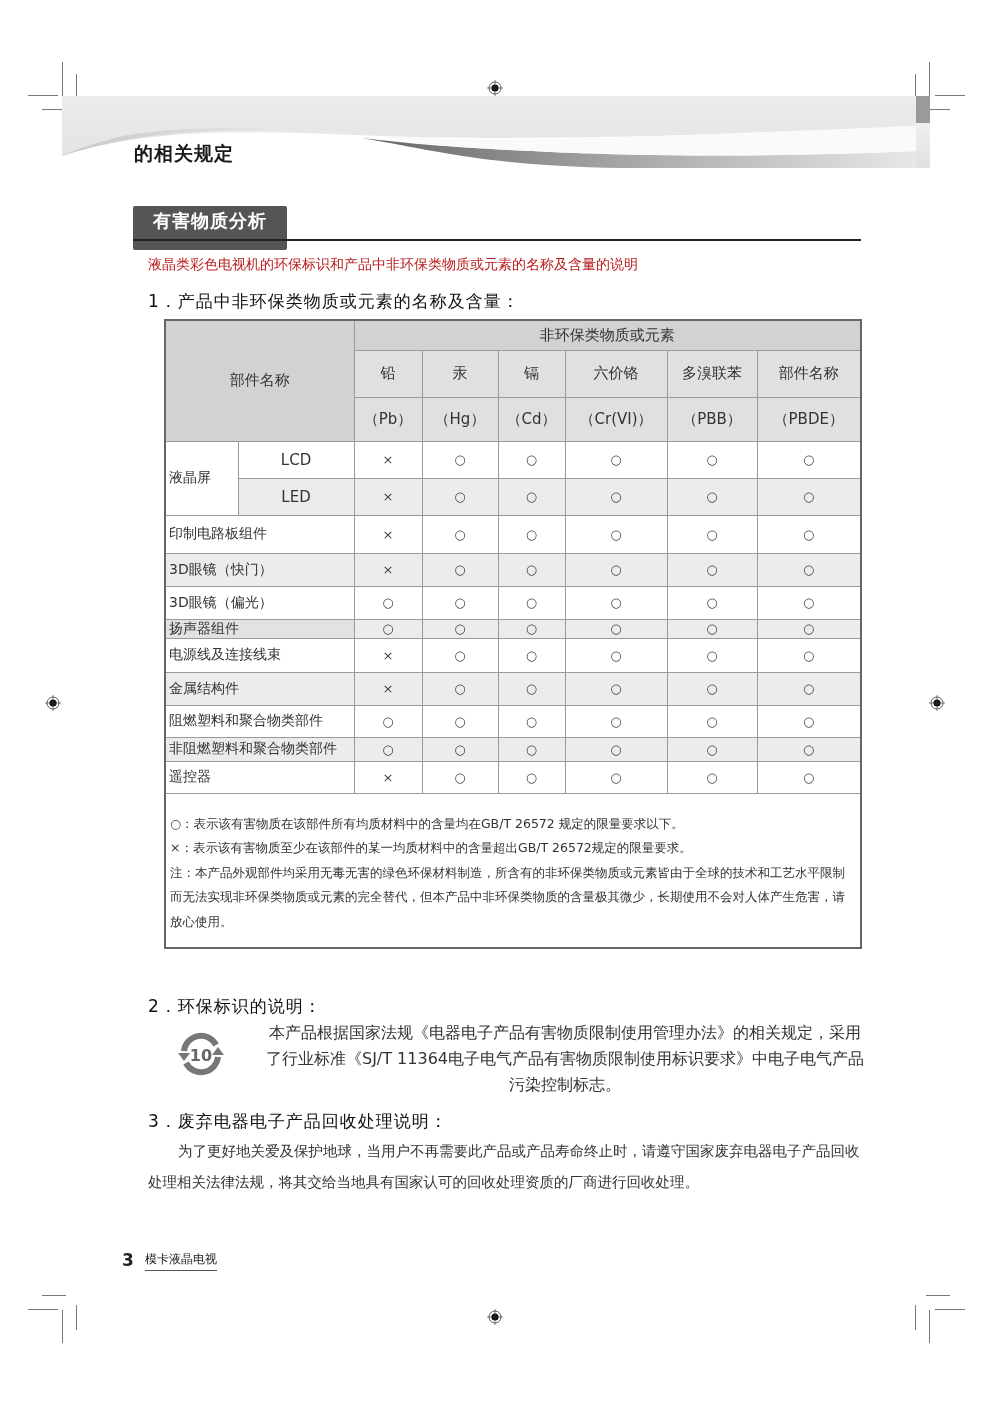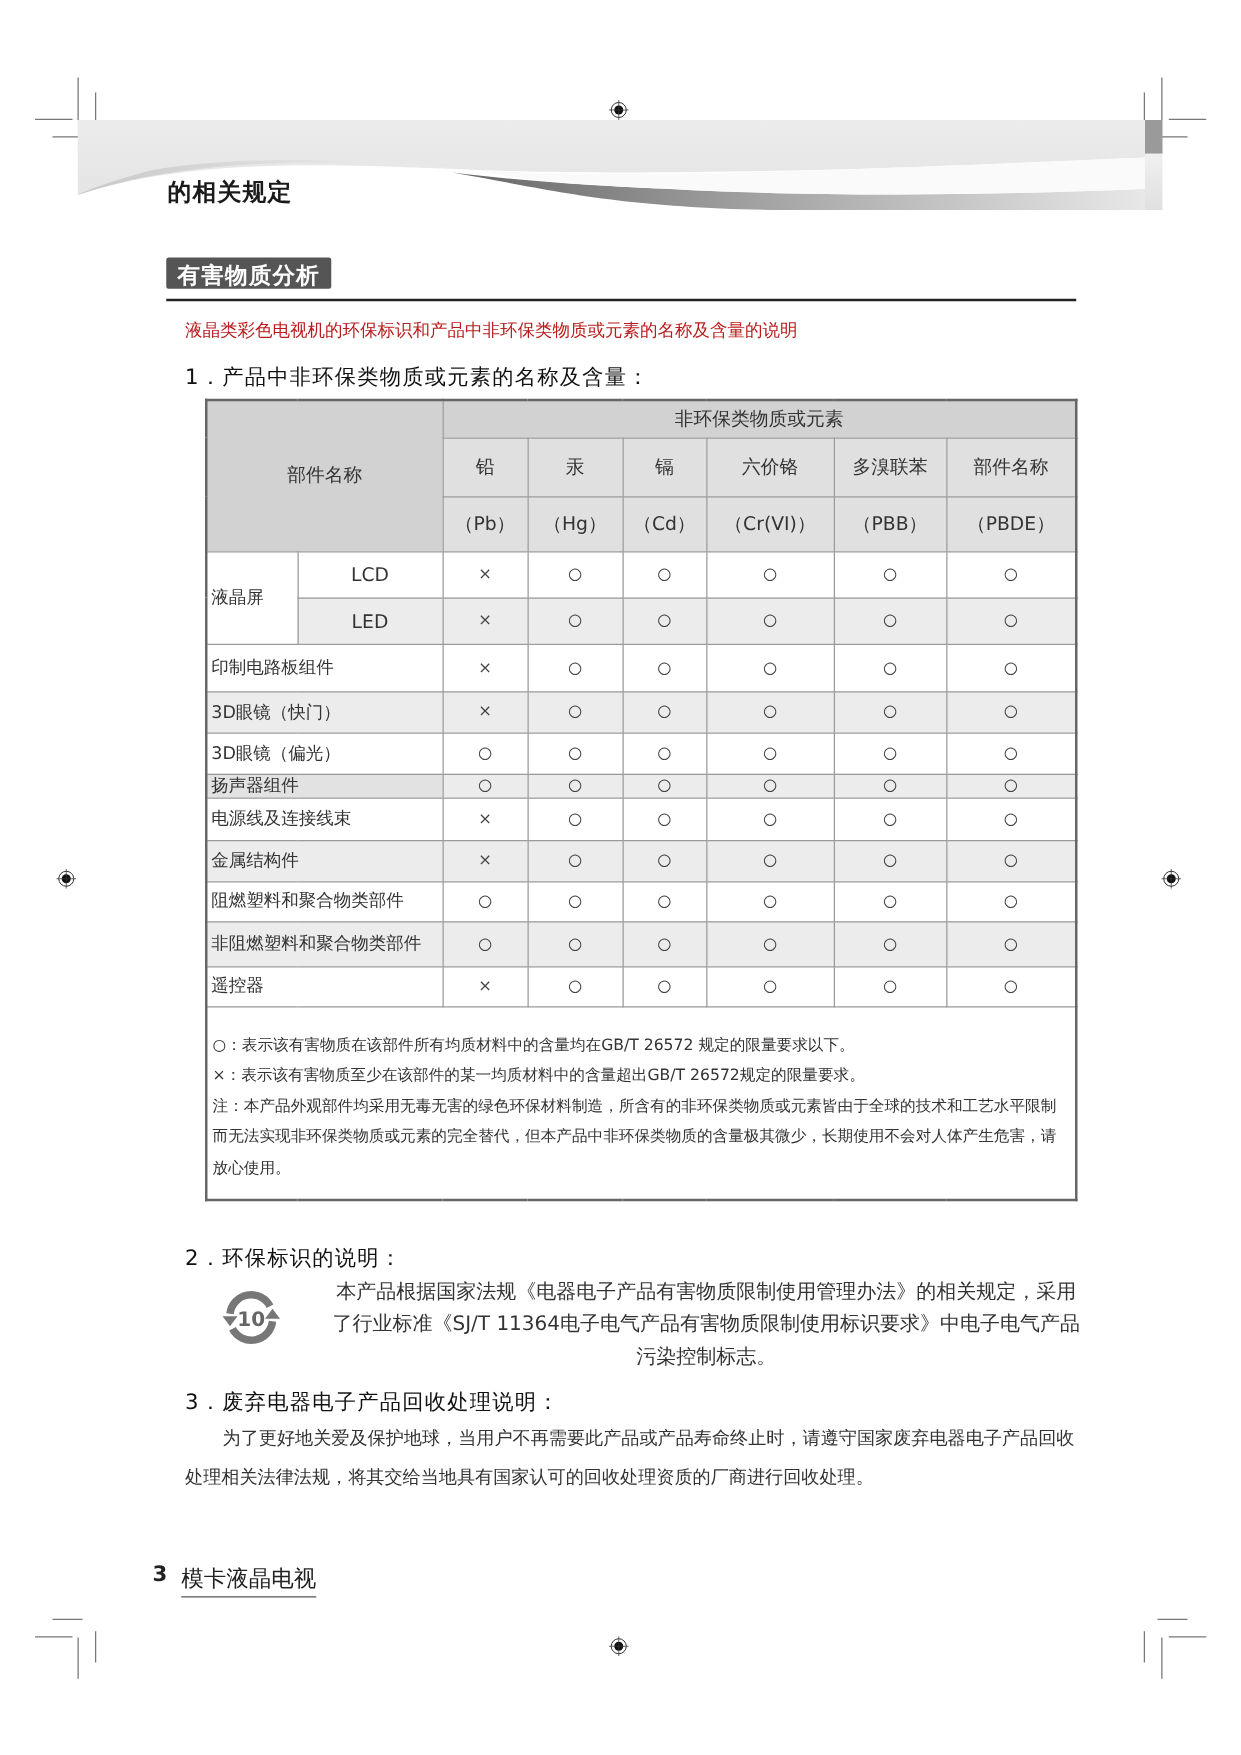--- a/index.html
+++ b/index.html
@@ -10,21 +10,21 @@
   }
   
   .crop-v { position: absolute; width: 1px; background: #777; }
   .crop-h { position: absolute; height: 1px; background: #777; }
   .reg-mark { position: absolute; width: 16px; height: 16px; }
   
   .header-band { position: absolute; left: 62px; top: 96px; width: 855px; height: 72px; }
   .side-tab-dark { position: absolute; left: 916px; top: 96px; width: 14px; height: 27px; background: #9a9a9a; }
   .side-tab-light { position: absolute; left: 916px; top: 123px; width: 14px; height: 45px; background: linear-gradient(#f0f0f0, #e0e0e0); }
   .page-title { position: absolute; left: 134px; top: 141px; font-size: 19px; font-weight: bold; color: #1a1a1a; letter-spacing: 1px; }
-  .section-chip { position: absolute; left: 133px; top: 206px; height: 25px; padding: 0 9px; background: #555555; color: #fff; font-size: 18px; font-weight: bold; line-height: 30px; border-radius: 2px; letter-spacing: 1px; }
+  .section-chip { position: absolute; left: 133px; top: 206px; height: 44px; padding: 0 20px; background: #555555; color: #fff; font-size: 18px; font-weight: bold; line-height: 30px; border-radius: 2px; letter-spacing: 1px; }
   .section-rule { position: absolute; left: 133px; top: 239px; width: 728px; height: 2px; background: #222; }
   .intro { position: absolute; left: 148px; top: 256px; font-size: 14px; color: #b91c1c; }
   .heading1 { position: absolute; left: 148px; top: 290px; font-size: 17px; color: #111; letter-spacing: 1px; }
   
   table.sub { position: absolute; left: 164px; top: 319px; width: 696px; border-collapse: collapse; table-layout: fixed; font-size: 14px; color: #333; }
   table.sub td { border: 1px solid #9a9a9a; text-align: center; padding: 0; }
   table.sub { border: 2px solid #666; }
   .th-gray { background: #d2d2d2; }
   .th-light { background: #e0e0e0; font-size: 15px; }
   .row-shade td { background: #ececec; }
@@ -32,21 +32,21 @@
   td.sub-name { font-size: 15px; margin-top: 28px; }
   .mark { font-size: 13px; color: #444; }
   .notes-cell { text-align: left !important; vertical-align: top; padding: 18px 4px 10px 4px !important; font-size: 12.5px; line-height: 24.5px; color: #333; background: #fff; }
   
   .heading2 { position: absolute; left: 148px; top: 995px; font-size: 17px; color: #111; letter-spacing: 1px; }
   .s2-body { position: absolute; left: 265px; top: 1020px; width: 600px; font-size: 16px; line-height: 26px; color: #333; text-align: center; }
   .logo10 { position: absolute; left: 176px; top: 1031px; width: 50px; height: 46px; }
   .heading3 { position: absolute; left: 148px; top: 1110px; font-size: 17px; color: #111; letter-spacing: 1px; }
   .s3-body { position: absolute; left: 148px; top: 1136px; width: 720px; font-size: 14.5px; line-height: 31px; color: #333; text-indent: 30px; }
   .footer-num { position: absolute; left: 122px; top: 1250px; font-size: 17px; font-weight: bold; color: #222; }
-  .footer-label { position: absolute; left: 145px; top: 1251px; font-size: 18px; color: #222; border-bottom: 1.5px solid #555; padding-bottom: 2px; }
+  .footer-label { position: absolute; left: 145px; top: 1251px; font-size: 12px; color: #222; border-bottom: 1.5px solid #555; padding-bottom: 2px; }
 </style>
 </head>
 <body>
 
 <div class="crop-v" style="left:62px;top:62px;height:34px;"></div>
 <div class="crop-v" style="left:76px;top:74px;height:24px;"></div>
 <div class="crop-h" style="left:28px;top:95px;width:30px;"></div>
 <div class="crop-h" style="left:42px;top:109px;width:22px;"></div>
 <div class="crop-v" style="left:929px;top:62px;height:34px;"></div>
 <div class="crop-v" style="left:915px;top:74px;height:24px;"></div>
@@ -227,21 +227,21 @@
   </tr>
   <tr style="height:32px">
     <td class="name" colspan="2">阻燃塑料和聚合物类部件</td>
     <td class="mark">○</td>
     <td class="mark">○</td>
     <td class="mark">○</td>
     <td class="mark">○</td>
     <td class="mark">○</td>
     <td class="mark">○</td>
   </tr>
-  <tr class="row-shade" style="height:36px">
+  <tr class="row-shade" style="height:24px">
     <td class="name" colspan="2">非阻燃塑料和聚合物类部件</td>
     <td class="mark">○</td>
     <td class="mark">○</td>
     <td class="mark">○</td>
     <td class="mark">○</td>
     <td class="mark">○</td>
     <td class="mark">○</td>
   </tr>
   <tr style="height:32px">
     <td class="name" colspan="2">遥控器</td>

